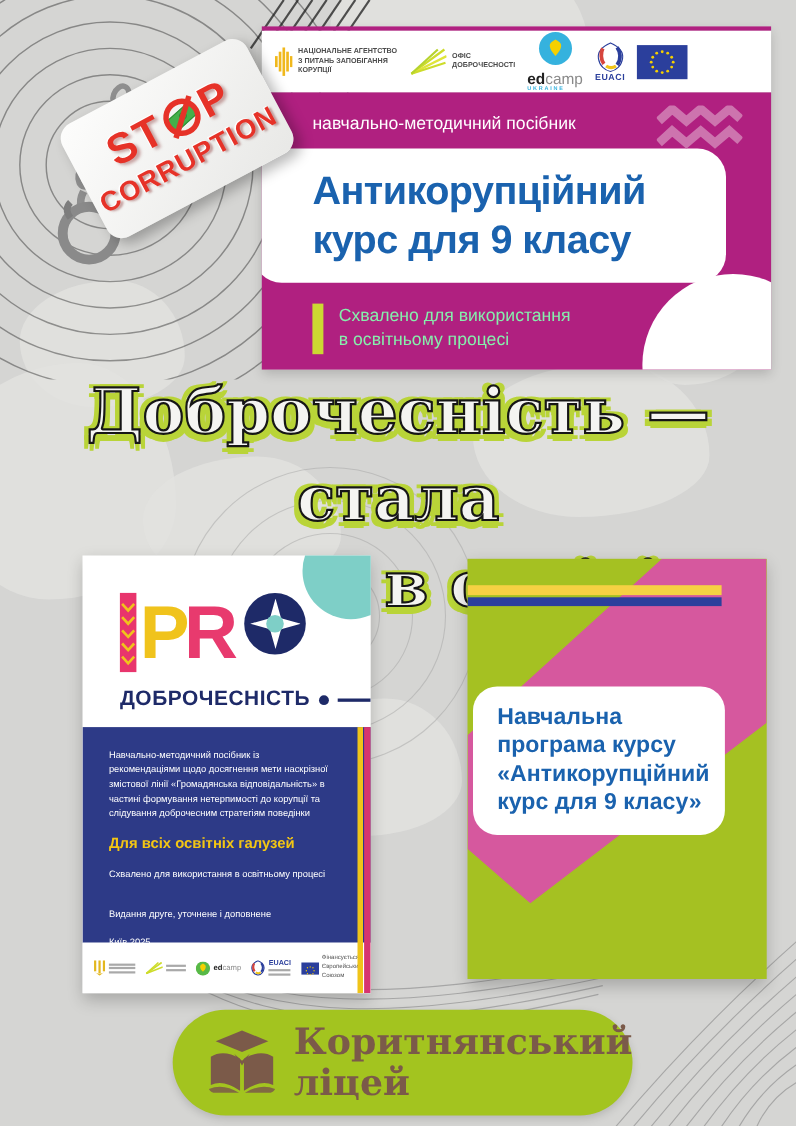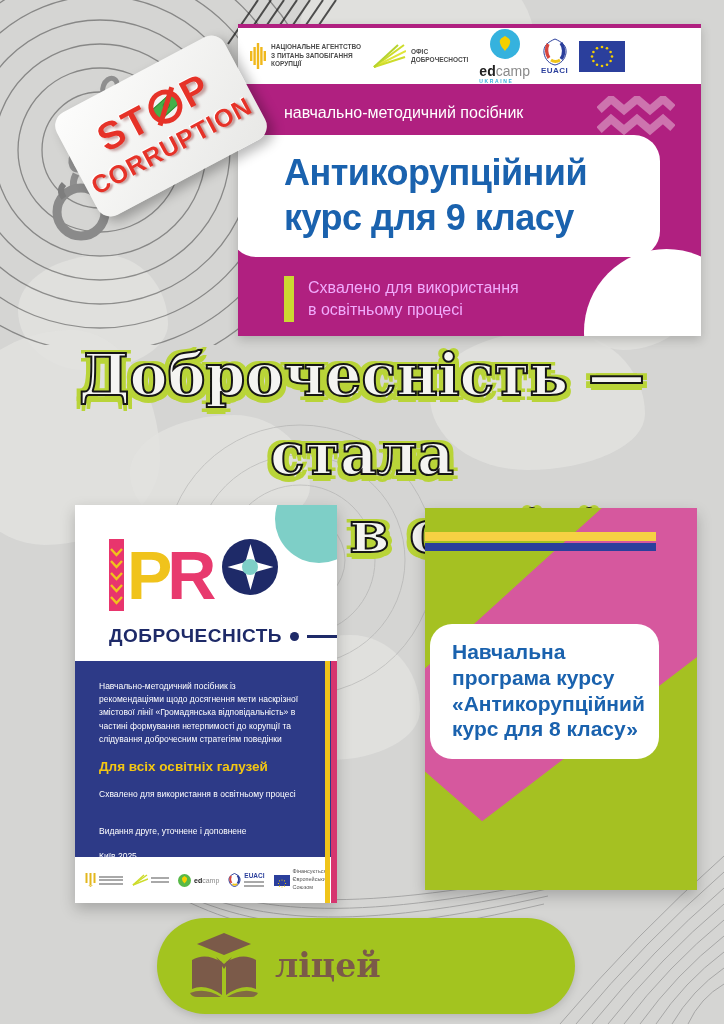--- a/index.html
+++ b/index.html
@@ -32,21 +32,21 @@
 
   .magenta-body { position:relative; height:252px; background:#b02080; overflow:hidden; }
   .kicker { padding:20px 0 0 46px; color:#fff; font-size:16px; }
   .zigzag { position:absolute; top:12px; right:26px; }
   .title-panel { margin-top:13px; margin-left:-8px; width:430px; background:#fff;
                  border-radius:26px; padding:15px 0 17px 54px; }
   .hb-title { color:#1a62ae; font-weight:bold; font-size:36px; line-height:1.25;
               letter-spacing:-0.5px; }
   .approval { display:flex; margin:19px 0 0 46px; gap:14px; align-items:center; }
   .approval-bar { width:10px; height:46px; background:#ccd832; flex:none; }
-  .approval-text { color:#f0abfc; font-size:16px; line-height:1.35; }
+  .approval-text { color:#86efac; font-size:16px; line-height:1.35; }
   .corner-circle { position:absolute; right:-48px; bottom:-78px; width:165px; height:165px;
                    background:#fff; border-radius:50%; }
 
   
   .keychain { position:absolute; left:6px; top:26px; width:250px; height:230px; z-index:3; }
   .tag { position:absolute; left:60px; top:42px; width:190px; height:116px;
          background:linear-gradient(145deg,#fdfdfc,#e8e8e6); border-radius:15px;
          transform:rotate(-28deg); box-shadow:4px 7px 12px rgba(0,0,0,.28);
          display:flex; flex-direction:column; align-items:center; justify-content:center; }
   .stop-line { display:flex; align-items:center; font-weight:bold; color:#e63228;
@@ -449,34 +449,35 @@
 
   <div class="program-book">
     <div class="program-pink"></div>
     <div class="stripe-yellow"></div>
     <div class="stripe-navy"></div>
     <div class="program-panel">
       <div class="program-title">
         <div>Навчальна</div>
         <div>програма курсу</div>
         <div>«Антикорупційний</div>
-        <div>курс для 8 класу»</div>
+        <div>курс для 9 класу»</div>
       </div>
     </div>
   </div>
 
   <div class="school-badge">
     <svg width="70" height="66" viewBox="0 0 70 66">
       <g fill="#7b5a49">
         <polygon points="35,0 62,11 35,22 8,11"></polygon>
         <polygon points="27,24 35,31 43,24 35,36"></polygon>
         <path d="M3,27 Q16,19 33,29 L33,62 Q16,50 3,56 Z"></path>
         <path d="M67,27 Q54,19 37,29 L37,62 Q54,50 67,56 Z"></path>
         <path d="M1,33 L1,60 Q16,54 32,64 L8,64 Q3,64 1,60 Z" opacity="0.85"></path>
         <path d="M69,33 L69,60 Q54,54 38,64 L62,64 Q67,64 69,60 Z" opacity="0.85"></path>
       </g>
     </svg>
     <div class="badge-text">
+      <div>Коритнянський</div>
       <div>ліцей</div>
     </div>
   </div>
 
 </div>
 
 </body></html>

